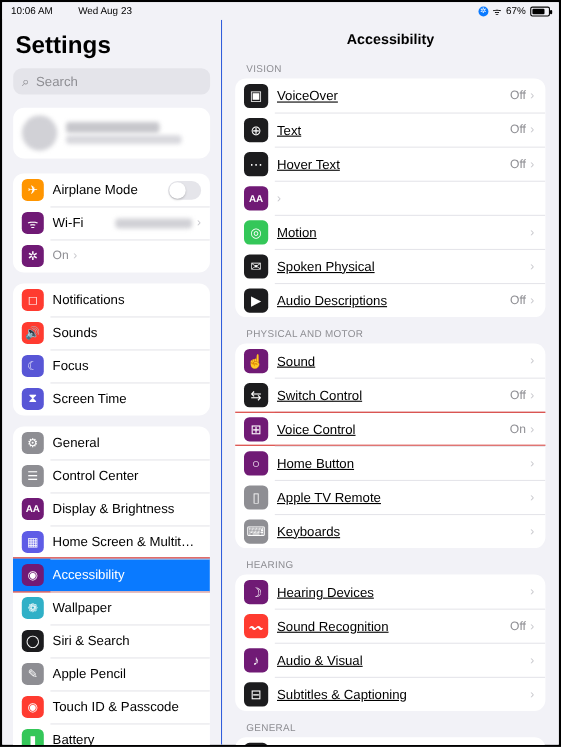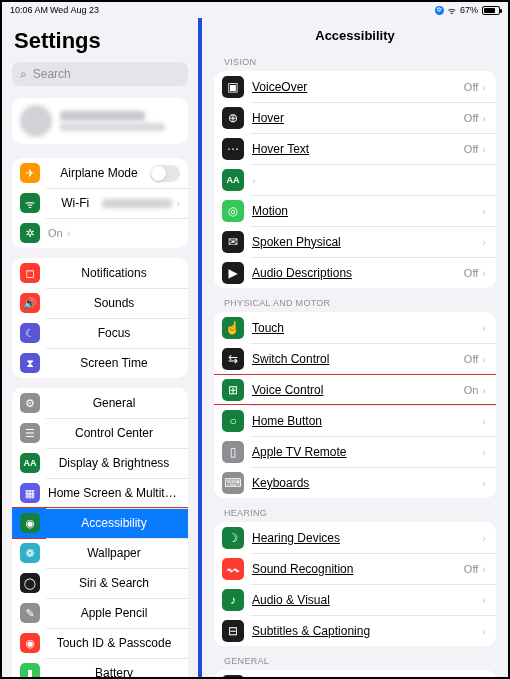--- a/index.html
+++ b/index.html
@@ -1,62 +1,62 @@
 <!DOCTYPE html>
 <html><head>
 <meta charset="utf-8">
 <style>
   * { box-sizing: border-box; margin: 0; padding: 0; }
   html, body { width: 510px; height: 679px; font-family: -apple-system, "Helvetica Neue", Arial, sans-serif; background:#fff; color:#000; overflow:hidden; }
   .device { width:510px; height:679px; border:2px solid #000; position:relative; background:#f2f2f7; display:flex; flex-direction:column; }
   
   .statusbar { height:16px; display:flex; align-items:center; justify-content:space-between; padding:0 8px; font-size:9px; background:#f2f2f7; color:#000; }
-  .status-left { display:flex; gap:2px; align-items:center; }
+  .status-left { display:flex; gap:23px; align-items:center; }
   .status-right { display:flex; gap:4px; align-items:center; }
   .battery { width:18px; height:9px; border:1px solid #000; border-radius:2px; position:relative; }
   .battery::after { content:""; position:absolute; right:-3px; top:2px; width:2px; height:4px; background:#000; border-radius:1px; }
   .battery-fill { position:absolute; left:1px; top:1px; bottom:1px; width:67%; background:#000; border-radius:1px; }
   .bt-dot { width:9px; height:9px; border-radius:50%; background:#0a7aff; display:flex; align-items:center; justify-content:center; color:#fff; font-size:7px; }
   
   .split { flex:1; display:flex; overflow:hidden; }
-  .sidebar { width:200px; background:#f2f2f7; border-right:4px solid #1d4ed8; display:flex; flex-direction:column; overflow:hidden; }
+  .sidebar { width:200px; background:#f2f2f7; border-right:1px solid #1d4ed8; display:flex; flex-direction:column; overflow:hidden; }
   .detail { flex:1; background:#f2f2f7; display:flex; flex-direction:column; overflow:hidden; }
   .sidebar-scroll, .detail-scroll { overflow-y:auto; overflow-x:hidden; flex:1; }
   .sidebar-scroll::-webkit-scrollbar, .detail-scroll::-webkit-scrollbar { width:0; }
   .title { font-size:22px; font-weight:700; padding:10px 12px 4px 12px; }
   .search { margin:4px 10px 8px 10px; background:#e4e4ea; border-radius:8px; height:24px; display:flex; align-items:center; padding:0 8px; color:#8e8e93; font-size:12px; gap:6px; }
   .profile { margin:4px 10px 10px 10px; background:#fff; border-radius:10px; height:46px; display:flex; align-items:center; padding:6px 8px; gap:8px; }
   .avatar { width:32px; height:32px; border-radius:50%; background:#d1d1d6; filter:blur(2px); }
   .profile-text { display:flex; flex-direction:column; gap:2px; }
   .blur-line1 { width:85px; height:10px; background:#c7c7cc; border-radius:3px; filter:blur(2px); }
   .blur-line2 { width:105px; height:8px; background:#d8d8dd; border-radius:3px; filter:blur(2px); }
   .group { margin:4px 10px 10px 10px; background:#fff; border-radius:10px; overflow:hidden; }
   .row { display:flex; align-items:center; height:30px; padding:0 8px 0 8px; position:relative; font-size:12px; color:#000; }
   .row + .row::before { content:""; position:absolute; left:34px; right:0; top:0; height:1px; background:#e5e5ea; }
   .row .icon { width:20px; height:20px; border-radius:5px; margin-right:8px; display:flex; align-items:center; justify-content:center; color:#fff; font-size:11px; flex-shrink:0; }
-  .row .label { flex:1; white-space:nowrap; overflow:hidden; text-overflow:ellipsis;text-align:center; }
+  .row .label { flex:1; white-space:nowrap; overflow:hidden; text-overflow:ellipsis; }
   .row .value { color:#8e8e93; font-size:11px; margin-right:4px; }
   .row .chev { color:#c7c7cc; font-size:11px; }
   .row.selected { background:#0a7aff; color:#fff; }
   .toggle { width:30px; height:17px; border-radius:9px; background:#e5e5ea; position:relative; }
   .toggle::after { content:""; position:absolute; width:15px; height:15px; background:#fff; border-radius:50%; top:1px; left:1px; box-shadow:0 1px 2px rgba(0,0,0,0.2); }
   .wifi-blur { width:70px; height:9px; background:#d1d1d6; border-radius:3px; filter:blur(2px); margin-right:4px; }
   
   .detail-title { text-align:center; font-size:13px; font-weight:600; padding:10px 0 4px; }
   .section-header { font-size:9px; color:#8e8e93; text-transform:uppercase; padding:10px 22px 4px; letter-spacing:0.3px; }
   .dgroup { margin:0 12px 0 12px; background:#fff; border-radius:10px; overflow:hidden; }
   .drow { display:flex; align-items:center; height:31px; padding:0 10px 0 8px; position:relative; font-size:12px; }
   .drow + .drow::before { content:""; position:absolute; left:36px; right:0; top:0; height:1px; background:#e5e5ea; }
   .drow .icon { width:22px; height:22px; border-radius:5px; margin-right:8px; display:flex; align-items:center; justify-content:center; color:#fff; flex-shrink:0; }
   .drow .label { flex:1;text-decoration:underline; }
   .drow .value { color:#8e8e93; font-size:11px; margin-right:4px; }
   .drow .chev { color:#c7c7cc; font-size:11px; }
   .hl-box { position:absolute; border:1.5px solid #d6302b; pointer-events:none; }
   
-  .bg-orange{background:#ff9500}.bg-blue{background:#15803d}.bg-red{background:#ff3b30}.bg-purple{background:#5856d6}.bg-gray{background:#8e8e93}.bg-indigo{background:#5e5ce6}.bg-black{background:#1c1c1e}.bg-green{background:#34c759}.bg-teal{background:#30b0c7}
+  .bg-orange{background:#ff9500}.bg-blue{background:#701a75}.bg-red{background:#ff3b30}.bg-purple{background:#5856d6}.bg-gray{background:#8e8e93}.bg-indigo{background:#5e5ce6}.bg-black{background:#1c1c1e}.bg-green{background:#34c759}.bg-teal{background:#30b0c7}
 </style>
 </head>
 <body>
 
 <div class="device">
   <div class="statusbar">
     <div class="status-left">
       <span>10:06 AM</span>
       <span>Wed Aug 23</span>
     </div>
@@ -174,21 +174,21 @@
           <div class="section-header">Vision</div>
           <div class="dgroup">
             <div class="drow">
               <span class="icon bg-black">▣</span>
               <span class="label">VoiceOver</span>
               <span class="value">Off</span>
               <span class="chev">›</span>
             </div>
             <div class="drow">
               <span class="icon bg-black">⊕</span>
-              <span class="label">Hover</span>
+              <span class="label">Text</span>
               <span class="value">Off</span>
               <span class="chev">›</span>
             </div>
             <div class="drow">
               <span class="icon bg-black">⋯</span>
               <span class="label">Hover Text</span>
               <span class="value">Off</span>
               <span class="chev">›</span>
             </div>
             <div class="drow">
@@ -209,21 +209,21 @@
               <span class="icon bg-black">▶</span>
               <span class="label">Audio Descriptions</span>
               <span class="value">Off</span>
               <span class="chev">›</span>
             </div>
           </div>
           <div class="section-header">Physical and Motor</div>
           <div class="dgroup">
             <div class="drow">
               <span class="icon bg-blue">☝</span>
-              <span class="label">Touch</span>
+              <span class="label">Sound</span>
               <span class="chev">›</span>
             </div>
             <div class="drow">
               <span class="icon bg-black">⇆</span>
               <span class="label">Switch Control</span>
               <span class="value">Off</span>
               <span class="chev">›</span>
             </div>
             <div class="drow" style="position: relative;">
               <span class="icon bg-blue">⊞</span>

